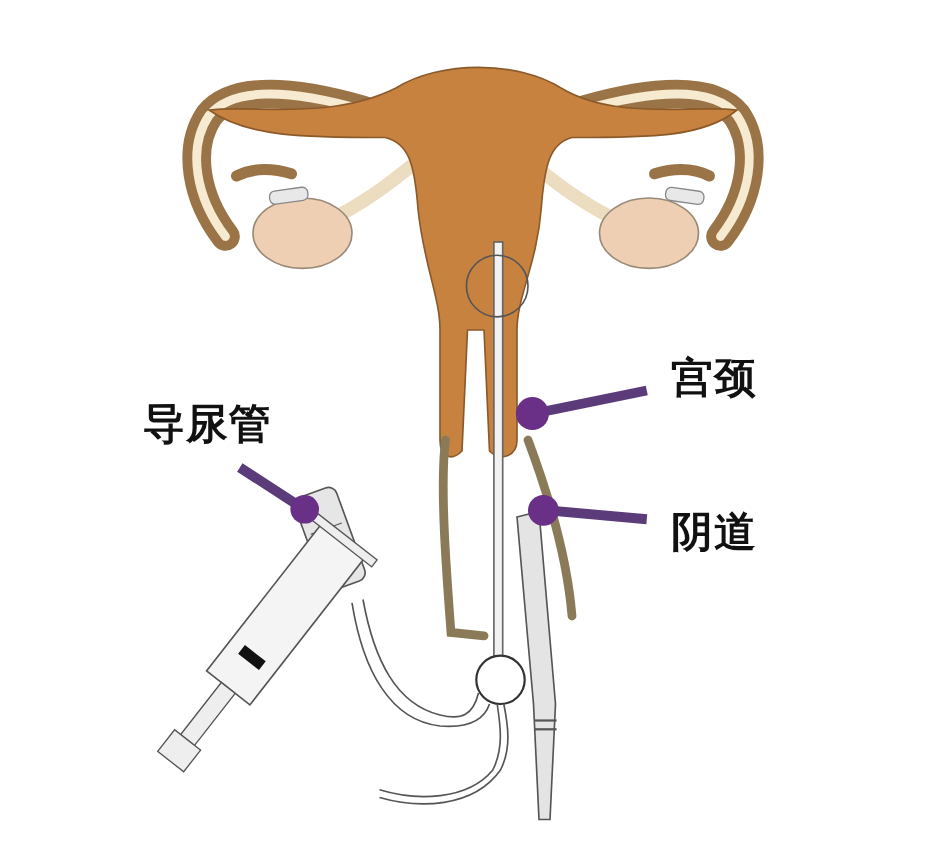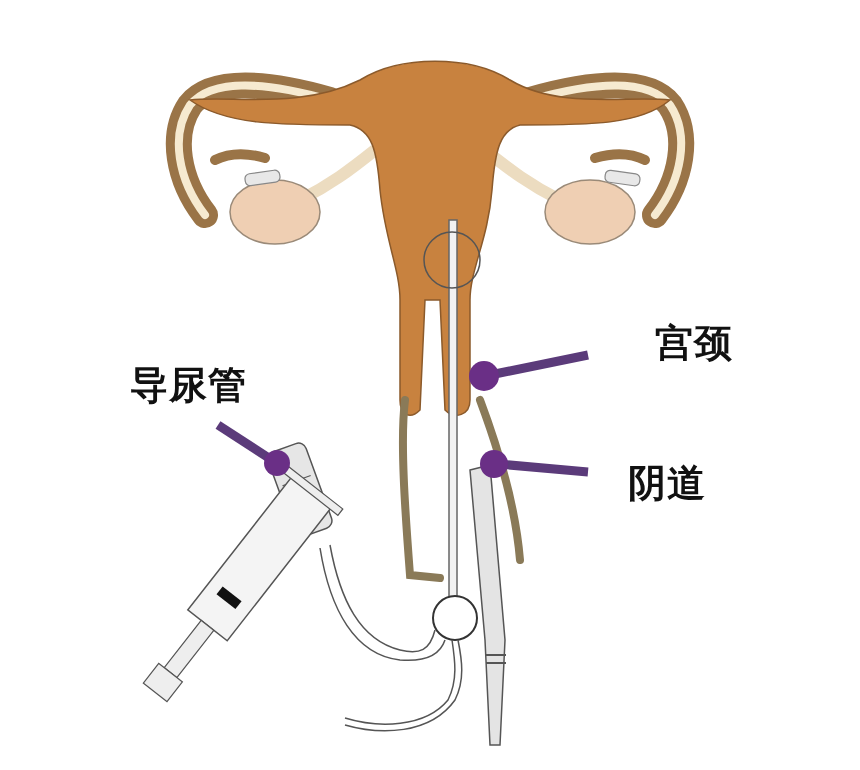--- a/index.html
+++ b/index.html
@@ -76,14 +76,14 @@
     <line x1="490" y1="375" x2="588" y2="355" stroke="#5b3b7a" stroke-width="9"></line>
     <circle cx="484" cy="376" r="15" fill="#6a2f86"></circle>
   </g>
   <g>
     <line x1="498" y1="464" x2="588" y2="472" stroke="#5b3b7a" stroke-width="9"></line>
     <circle cx="494" cy="464" r="14" fill="#6a2f86"></circle>
   </g>
 </svg>
 
 <div class="label" style="left:130px; top:360px;font-family:Liberation Serif, serif;">导尿管</div>
-<div class="label" style="left:610px; top:318px;margin-left:45px;">宫颈</div>
-<div class="label" style="left:628px; top:458px;text-align:center;">阴道</div>
+<div class="label" style="left:610px; top:318px;">宫颈</div>
+<div class="label" style="left:610px; top:458px;text-align:center;">阴道</div>
 
 </body></html>

